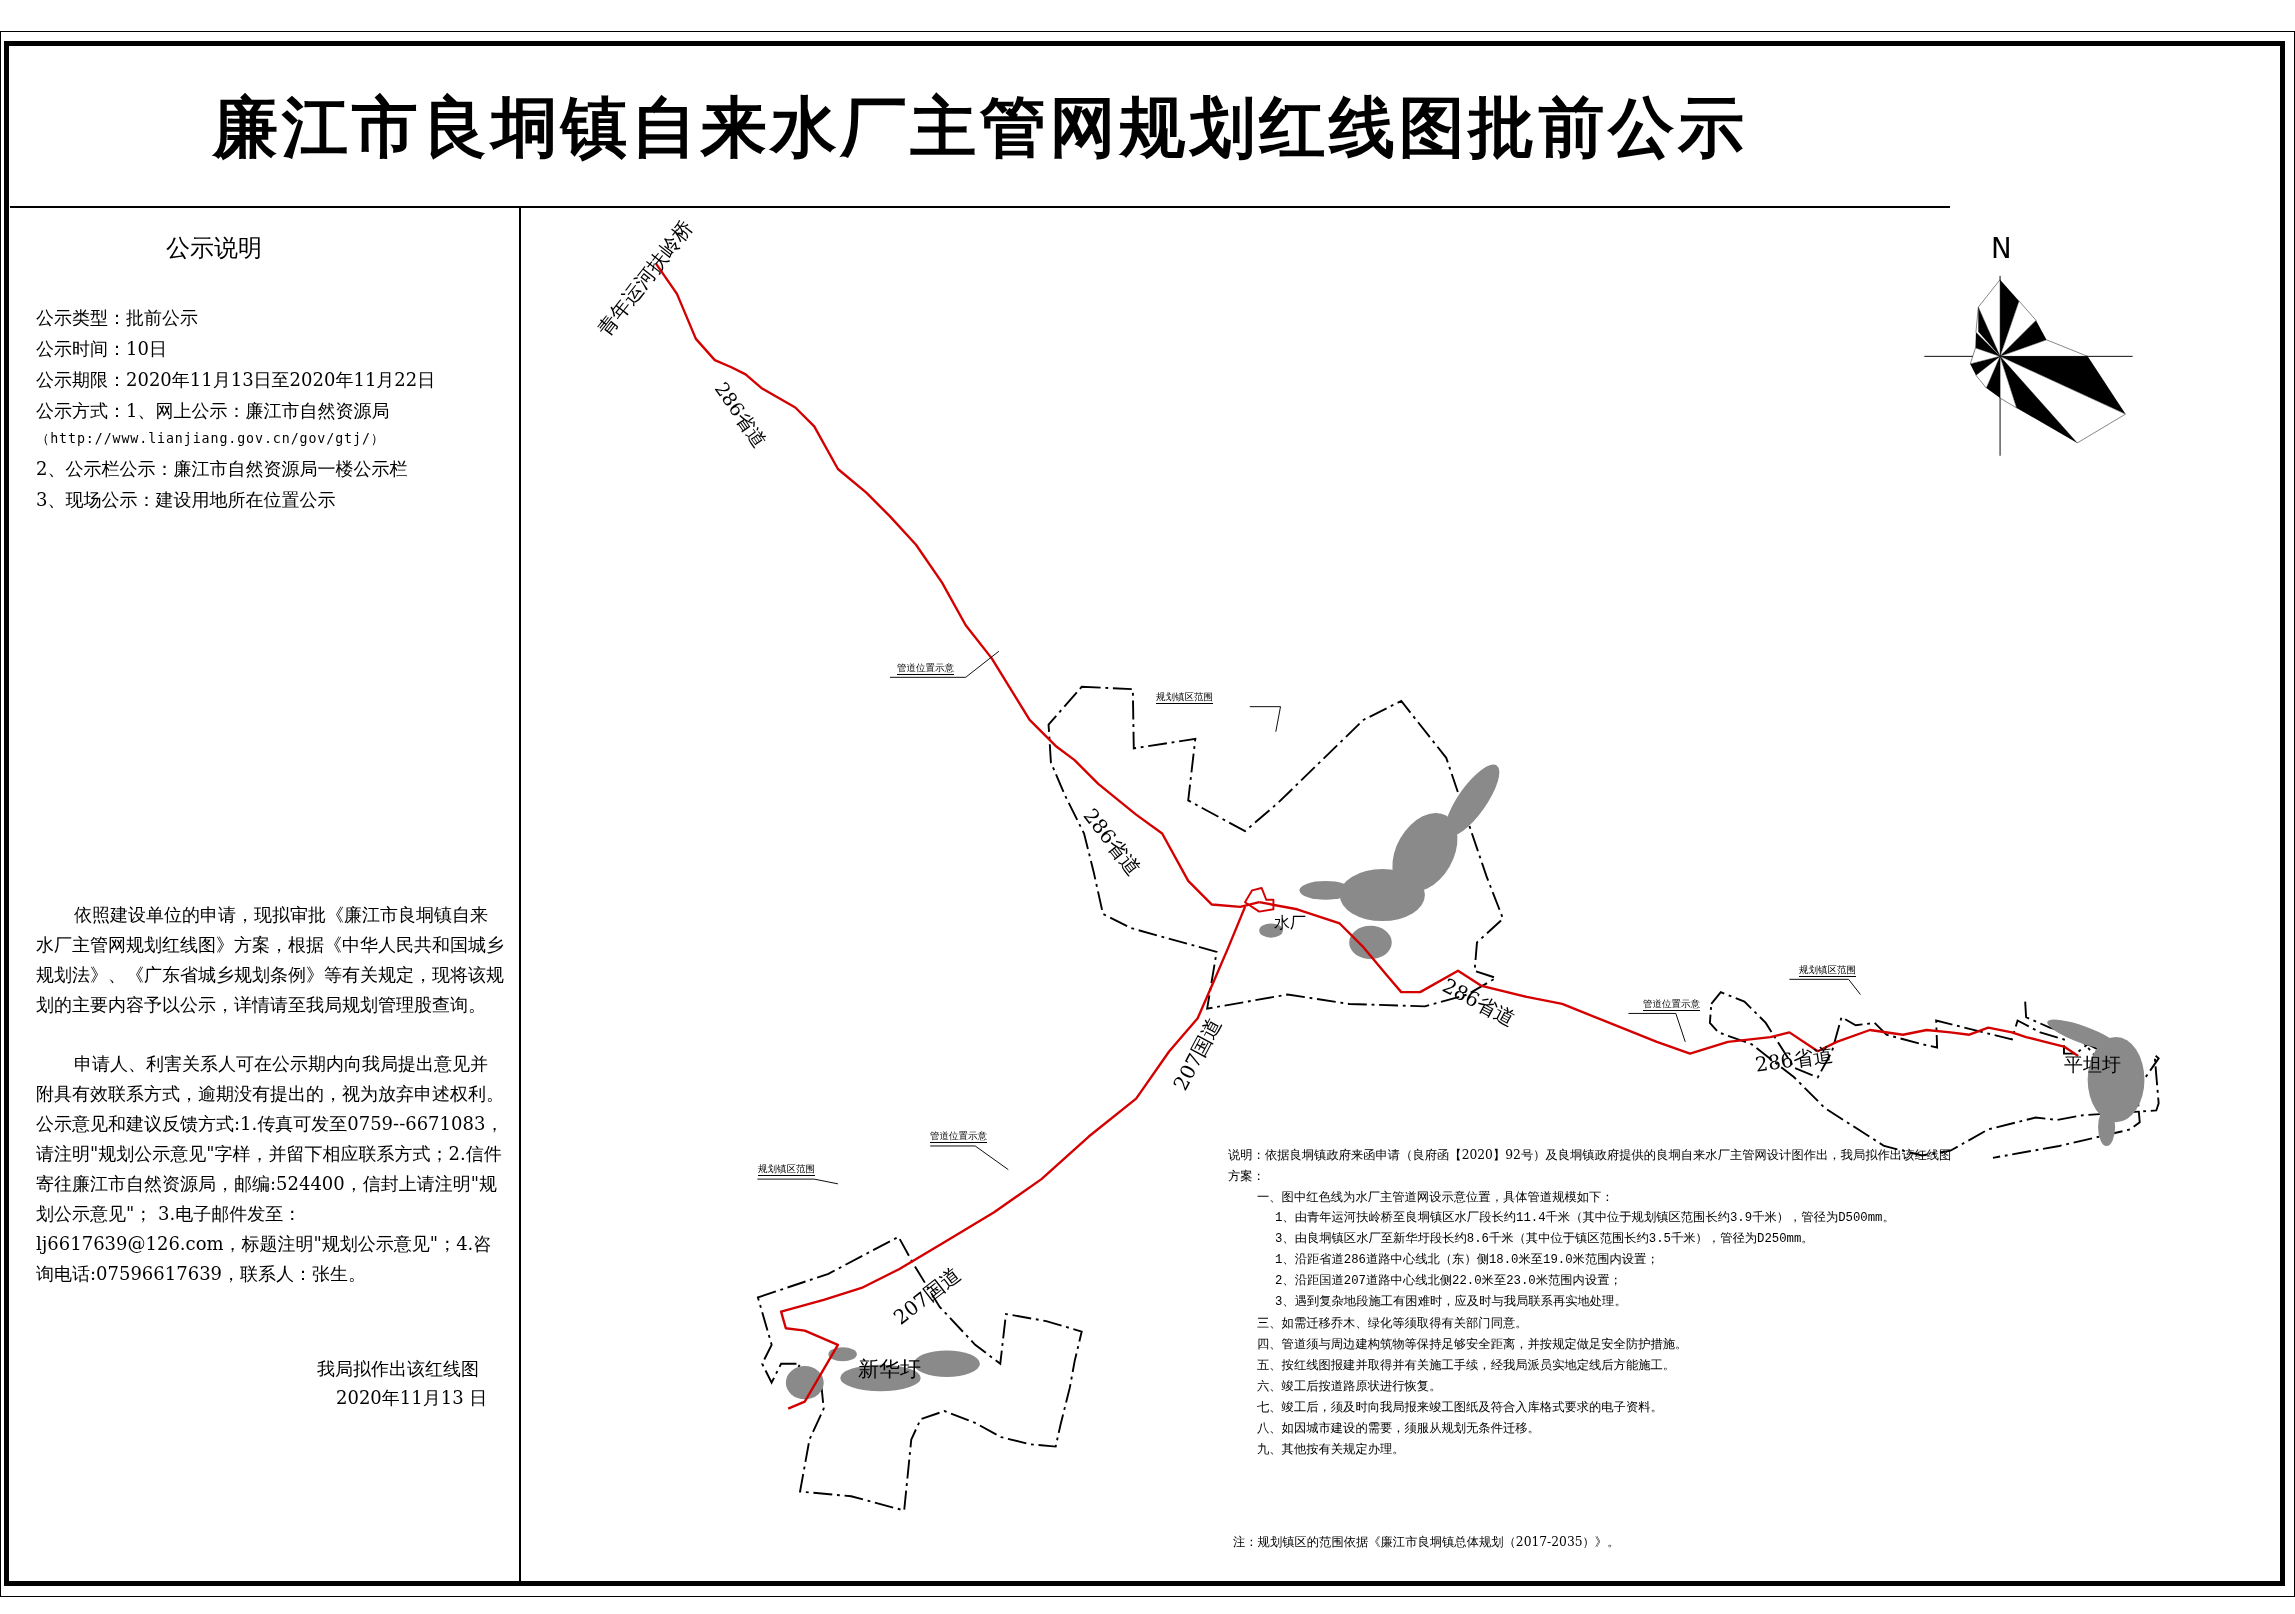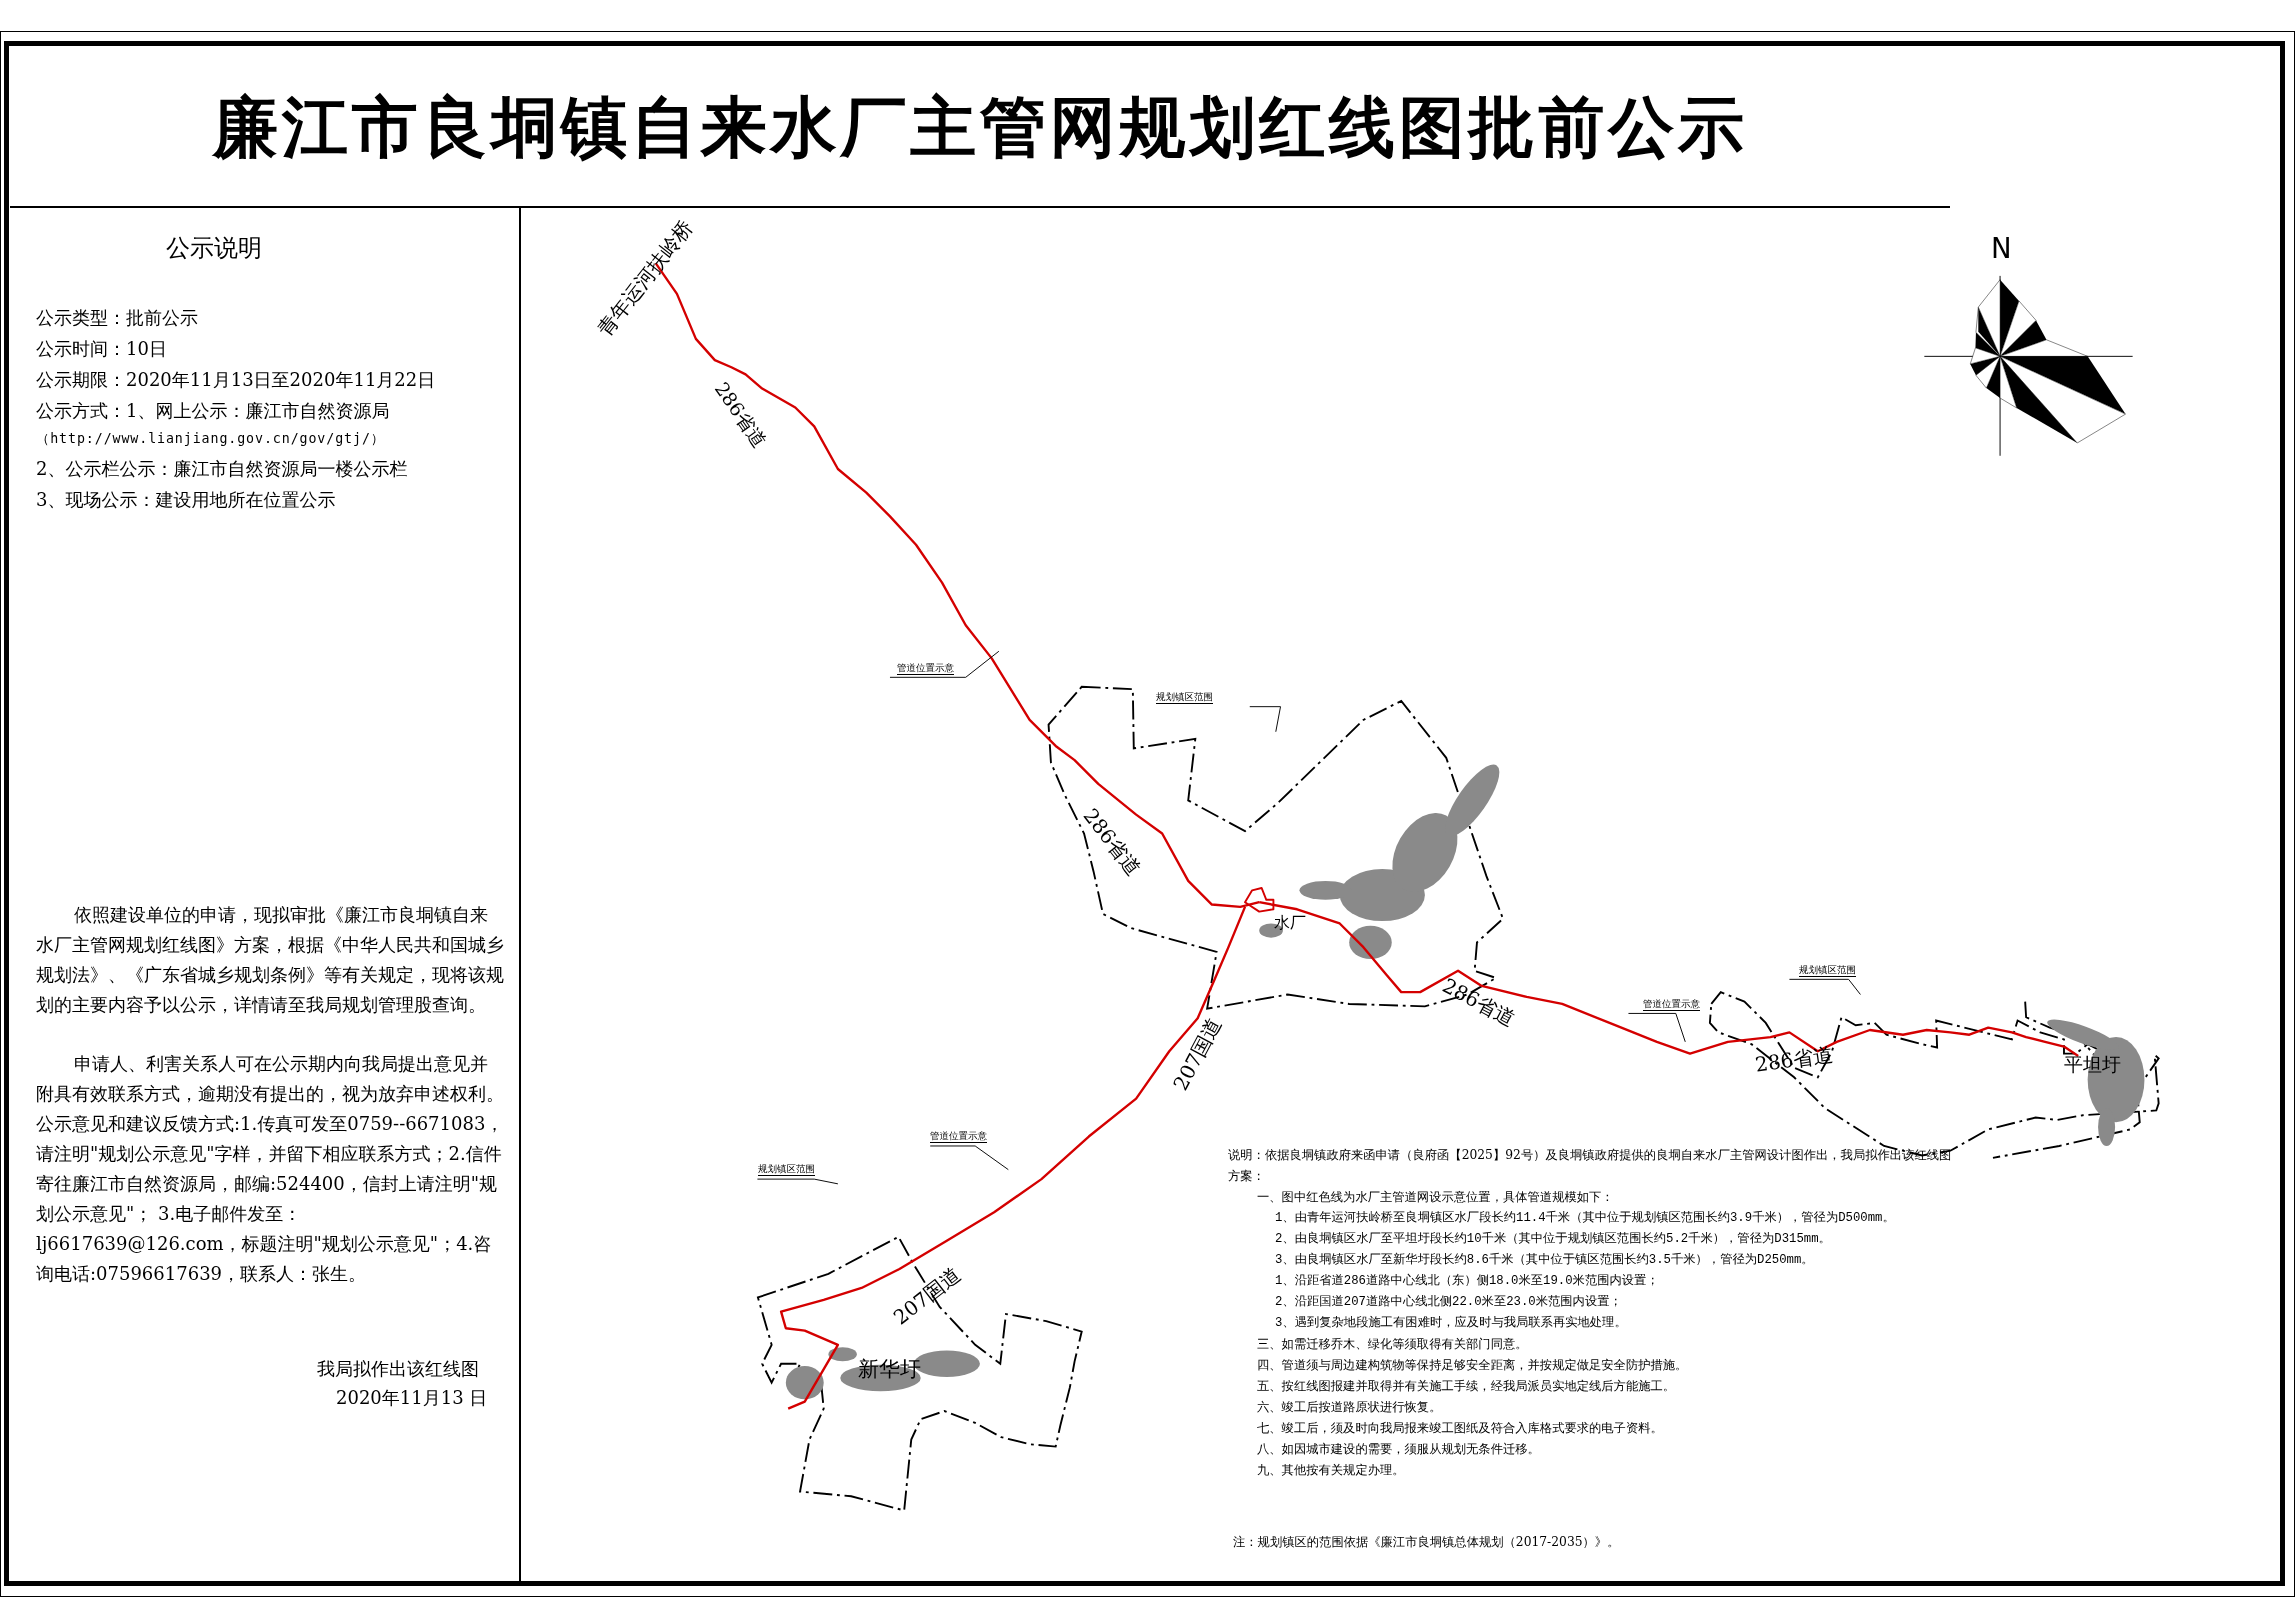--- a/index.html
+++ b/index.html
@@ -140,25 +140,24 @@
 <div class="map-label" style="left:890px; top:1312px; font-size:20px; transform:rotate(-38deg);">207国道</div>
 
 <div class="small-label" style="left:897px; top:663px;">管道位置示意</div>
 <div class="small-label" style="left:930px; top:1131px;">管道位置示意</div>
 <div class="small-label" style="left:1643px; top:999px;">管道位置示意</div>
 <div class="small-label" style="left:1156px; top:692px;">规划镇区范围</div>
 <div class="small-label" style="left:758px; top:1164px;">规划镇区范围</div>
 <div class="small-label" style="left:1799px; top:965px;">规划镇区范围</div>
 
 <div class="notes">
-  <div>说明：依据良垌镇政府来函申请（良府函【2025】92号）及良垌镇政府提供的良垌自来水厂主管网设计图作出，我局拟作出该红线图</div>
+  <div>说明：依据良垌镇政府来函申请（良府函【2020】92号）及良垌镇政府提供的良垌自来水厂主管网设计图作出，我局拟作出该红线图</div>
   <div>方案：</div>
   <div class="l1">一、图中红色线为水厂主管道网设示意位置，具体管道规模如下：</div>
   <div class="l2">1、由青年运河扶岭桥至良垌镇区水厂段长约11.4千米（其中位于规划镇区范围长约3.9千米），管径为D500mm。</div>
-  <div class="l2">2、由良垌镇区水厂至平坦圩段长约10千米（其中位于规划镇区范围长约5.2千米），管径为D315mm。</div>
   <div class="l2">3、由良垌镇区水厂至新华圩段长约8.6千米（其中位于镇区范围长约3.5千米），管径为D250mm。</div>
   <div class="l2">1、沿距省道286道路中心线北（东）侧18.0米至19.0米范围内设置；</div>
   <div class="l2">2、沿距国道207道路中心线北侧22.0米至23.0米范围内设置；</div>
   <div class="l2">3、遇到复杂地段施工有困难时，应及时与我局联系再实地处理。</div>
   <div class="l1">三、如需迁移乔木、绿化等须取得有关部门同意。</div>
   <div class="l1">四、管道须与周边建构筑物等保持足够安全距离，并按规定做足安全防护措施。</div>
   <div class="l1">五、按红线图报建并取得并有关施工手续，经我局派员实地定线后方能施工。</div>
   <div class="l1">六、竣工后按道路原状进行恢复。</div>
   <div class="l1">七、竣工后，须及时向我局报来竣工图纸及符合入库格式要求的电子资料。</div>
   <div class="l1">八、如因城市建设的需要，须服从规划无条件迁移。</div>

